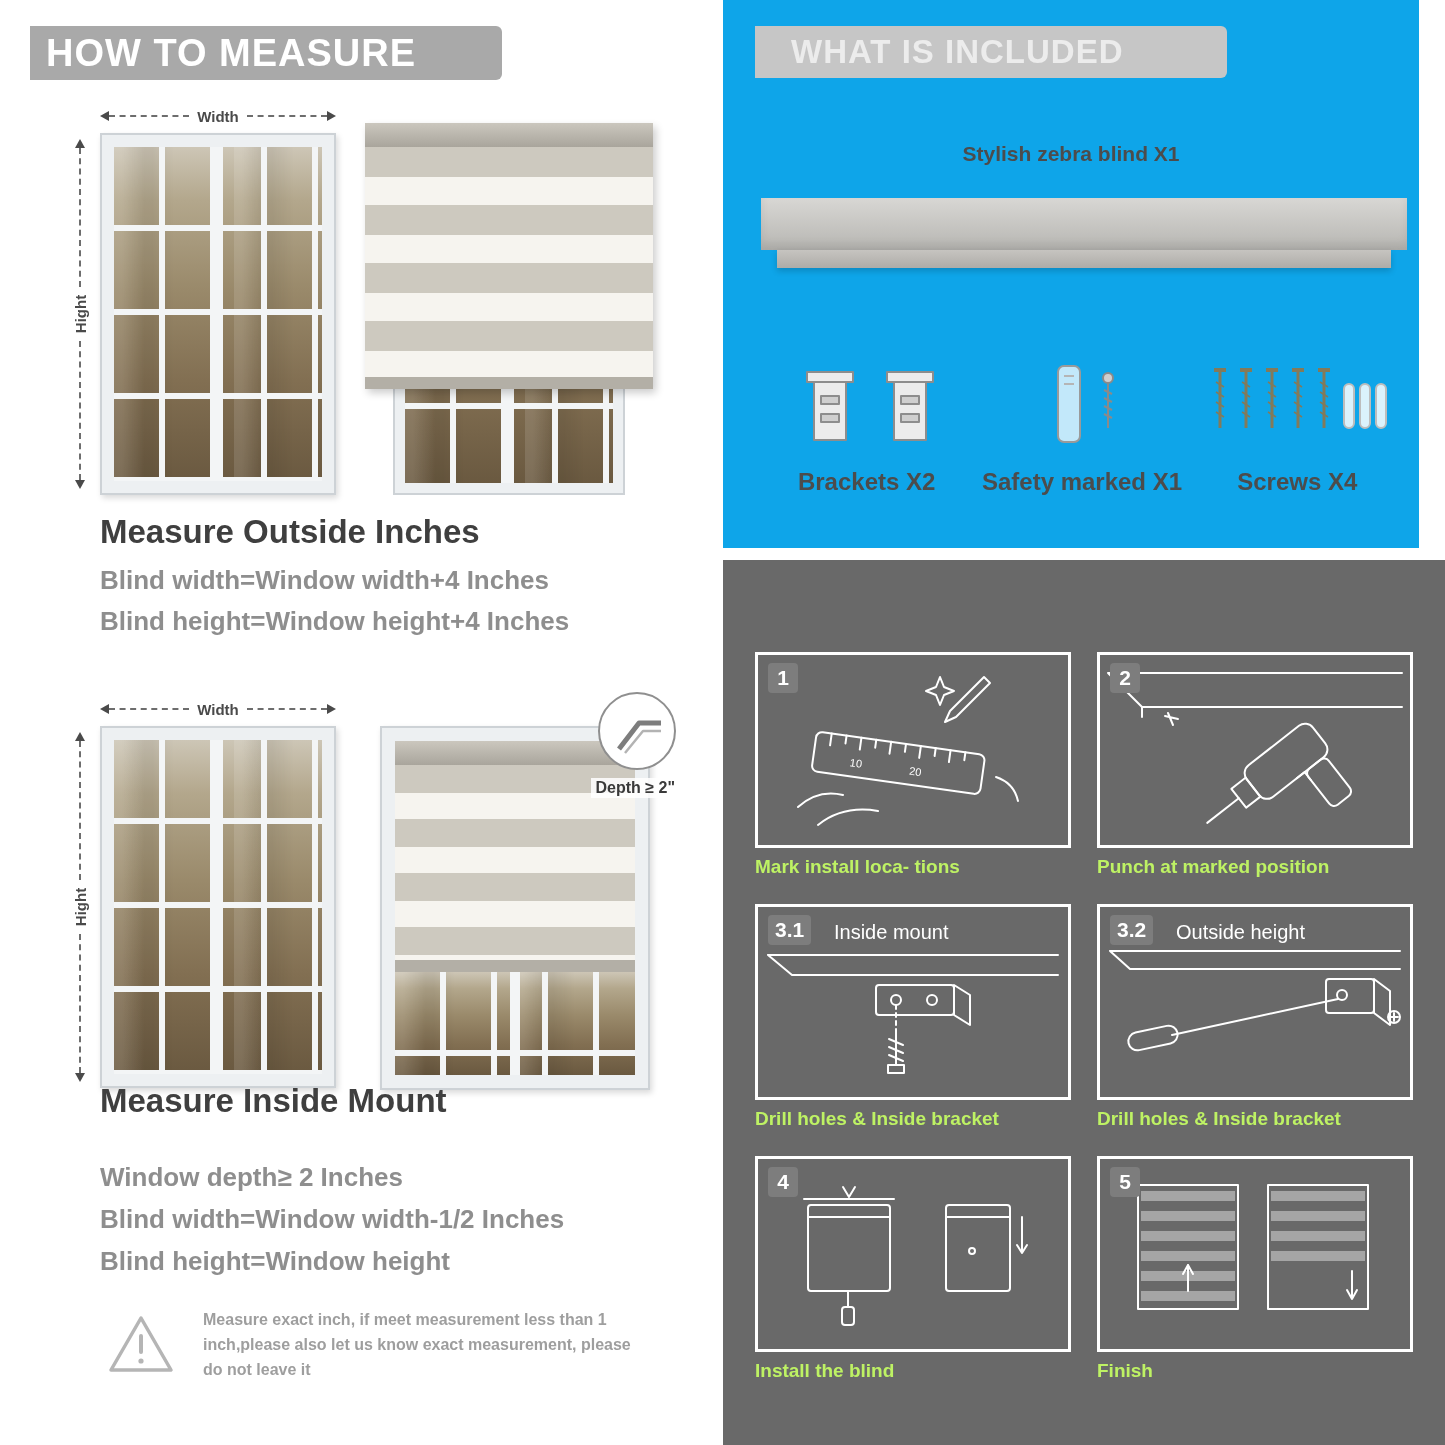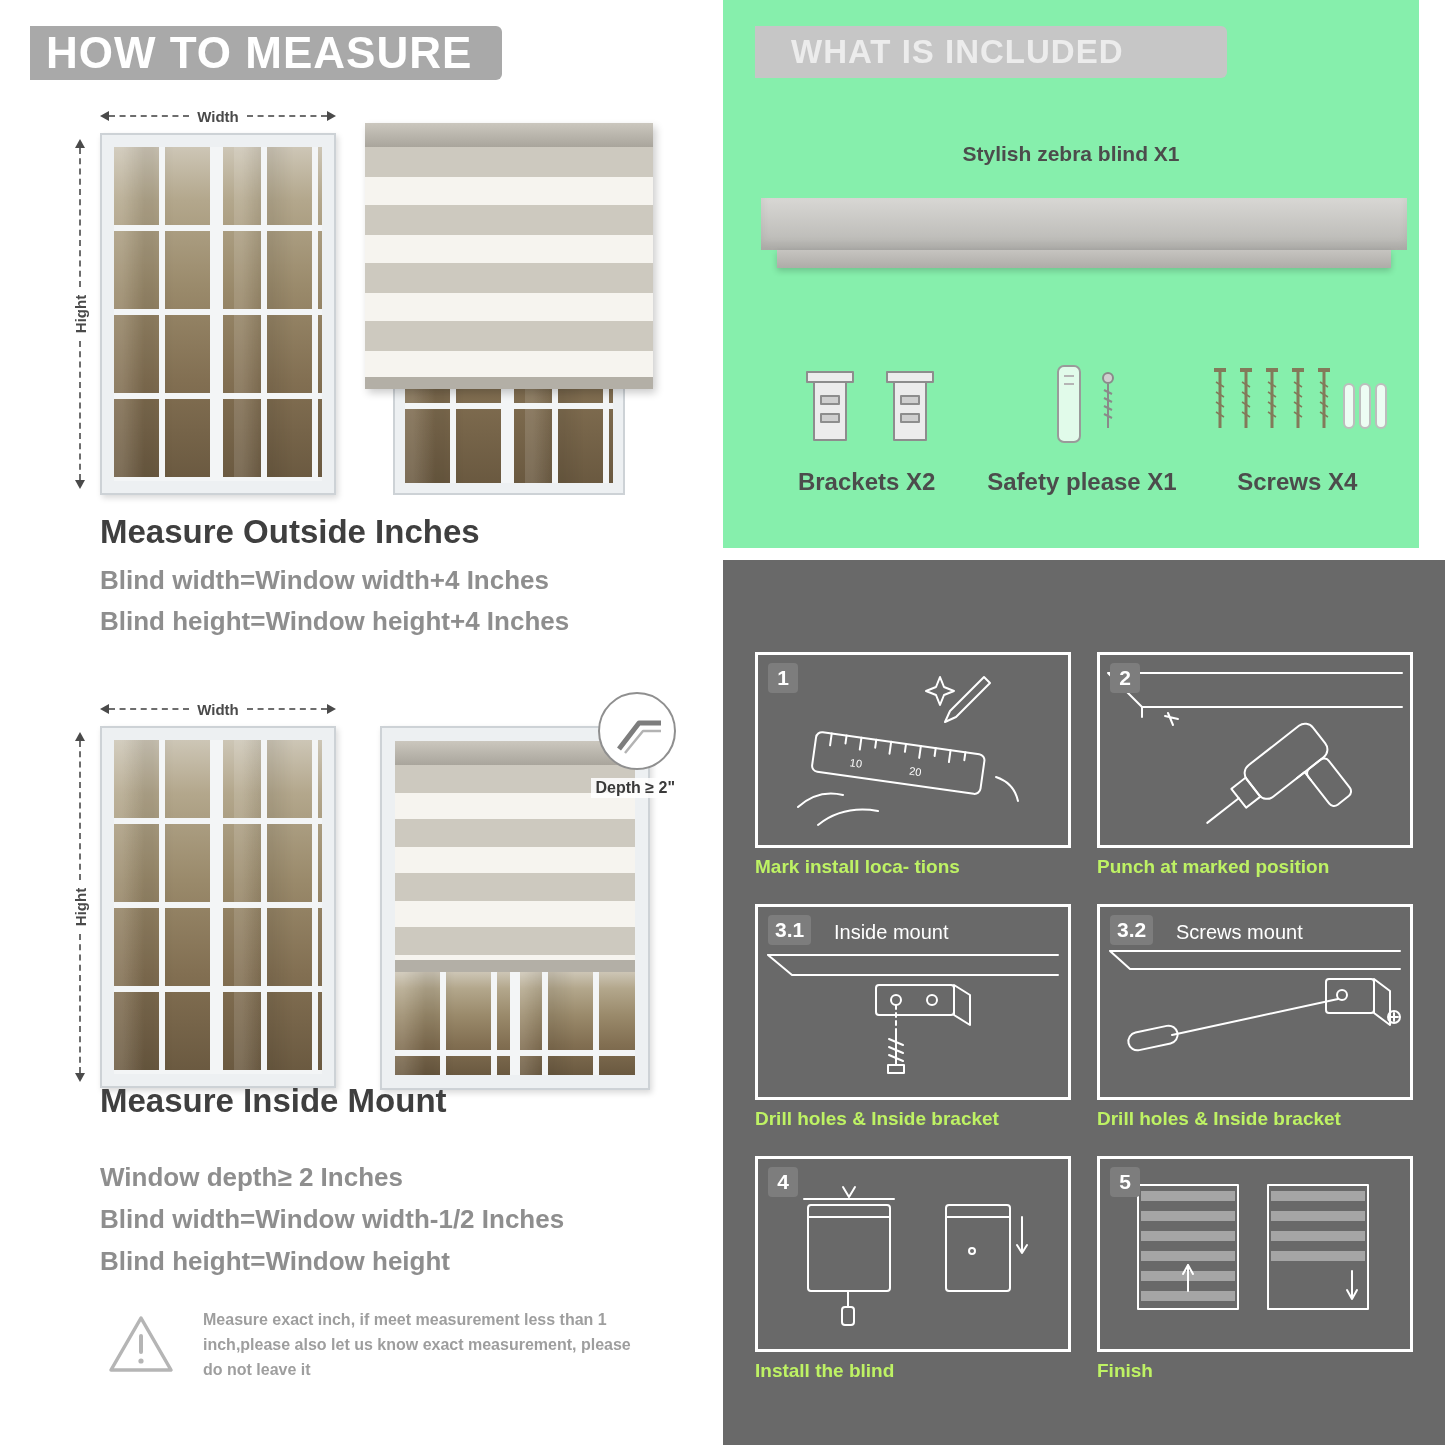--- a/index.html
+++ b/index.html
@@ -1,21 +1,21 @@
 <!DOCTYPE html>
 <html><head>
 <meta charset="utf-8">
 <style>
   * { margin:0; padding:0; box-sizing:border-box; }
   body { font-family:"Liberation Sans", sans-serif; background:#fff; }
   .page { position:relative; width:1445px; height:1445px; background:#fff; overflow:hidden; }
 
   
   .banner-left{ position:absolute; left:30px; top:26px; width:472px; height:54px;
-    background:#a9a9a9; color:#fff; font-size:44px; font-weight:bold; letter-spacing:1px;
+    background:#a9a9a9; color:#fff; font-size:38px; font-weight:bold; letter-spacing:1px;
     display:flex; align-items:center; padding-left:16px; border-radius:0 6px 6px 0; }
 
   .fig{ position:absolute; }
   .fig1{ left:70px; top:105px; width:600px; height:400px; }
   .fig2{ left:70px; top:698px; width:620px; height:405px; }
 
   .harrow{ display:flex; align-items:center; height:18px; color:#4a4a4a; }
   .ah{ width:0; height:0; border-top:5px solid transparent; border-bottom:5px solid transparent; }
   .ah.l{ border-right:9px solid #4a4a4a; } .ah.r{ border-left:9px solid #4a4a4a; }
   .dash{ flex:1; border-top:2px dashed #6d6d6d; }
@@ -57,21 +57,21 @@
 
   .h-left{ position:absolute; left:100px; font-size:33px; font-weight:bold; color:#3f3f3f; }
   .p-left{ position:absolute; left:100px; font-size:26px; font-weight:bold; color:#8e8e8e; }
   .h-outside{ top:513px; } .po1{ top:565px; } .po2{ top:606px; }
   .h-inside{ top:1082px;text-align:center; } .pi1{ top:1162px; } .pi2{ top:1204px; } .pi3{ top:1246px; }
 
   .warning{ position:absolute; left:105px; top:1308px; width:540px; display:flex; gap:26px; align-items:center; }
   .warning-text{ width:440px; font-size:16px; font-weight:600; color:#9e9e9e; line-height:1.55; }
 
   
-  .included{ position:absolute; left:723px; top:0; width:696px; height:548px; background:#86efac; }
+  .included{ position:absolute; left:723px; top:0; width:696px; height:548px; background:#0ea5e9; }
   .inc-banner{ position:absolute; left:32px; top:26px; width:472px; height:52px; background:#c6c6c6;
     color:#ececec; font-size:33px; font-weight:bold; letter-spacing:1px; display:flex; align-items:center;
     padding-left:36px; border-radius:0 6px 6px 0; }
   .product-label{ position:absolute; top:142px; width:100%; text-align:center; font-size:21px; font-weight:bold; color:#4c4c4c; }
   .headrail{ position:absolute; left:38px; top:198px; width:646px; height:52px;
     background:linear-gradient(180deg,#d8d7d4,#b7b6b2); box-shadow:inset 0 -6px 8px rgba(0,0,0,.08); }
   .headrail::after{ content:""; position:absolute; left:16px; right:16px; top:100%; height:18px;
     background:linear-gradient(180deg,#c6c4c0,#aeaca8); box-shadow:0 3px 6px rgba(0,0,0,.18); }
   .items-row{ position:absolute; left:38px; top:330px; width:646px; height:128px; display:flex; }
   .item-cell{ flex:1; display:flex; align-items:flex-end; justify-content:center; }
@@ -253,21 +253,21 @@
             <rect x="140" y="26" width="10" height="44" rx="5"></rect>
             <rect x="156" y="26" width="10" height="44" rx="5"></rect>
             <rect x="172" y="26" width="10" height="44" rx="5"></rect>
           </g>
         </svg>
       </div>
     </div>
 
     <div class="labels-row">
       <span class="label-cell">Brackets X2</span>
-      <span class="label-cell">Safety please X1</span>
+      <span class="label-cell">Safety marked X1</span>
       <span class="label-cell">Screws X4</span>
     </div>
   </div>
 
   <div class="mount">
 
     <div class="steps">
 
       <div class="step">
         <div class="panel">
@@ -337,21 +337,21 @@
               <rect x="226" y="72" width="48" height="34" rx="3"></rect>
               <path d="M274 72 l16 12 v34 l-16 -12 z"></path>
               <circle cx="242" cy="88" r="5"></circle>
               <circle cx="294" cy="110" r="6"></circle>
               <path d="M290 110 h8 M294 106 v8"></path>
               <line x1="72" y1="128" x2="238" y2="92"></line>
               <rect x="28" y="122" width="50" height="18" rx="9" transform="rotate(-12 53 131)"></rect>
             </g>
           </svg>
           <span class="num">3.2</span>
-          <span class="panel-label">Screws mount</span>
+          <span class="panel-label">Outside height</span>
         </div>
         <div class="caption">Drill holes &amp;  Inside bracket</div>
       </div>
 
       <div class="step">
         <div class="panel">
           <svg class="art" viewBox="0 0 310 190">
             <g stroke="#fff" fill="none" stroke-width="2" stroke-linecap="round" stroke-linejoin="round">
               <path d="M46 40 h90"></path>
               <rect x="50" y="46" width="82" height="86" rx="3"></rect>

